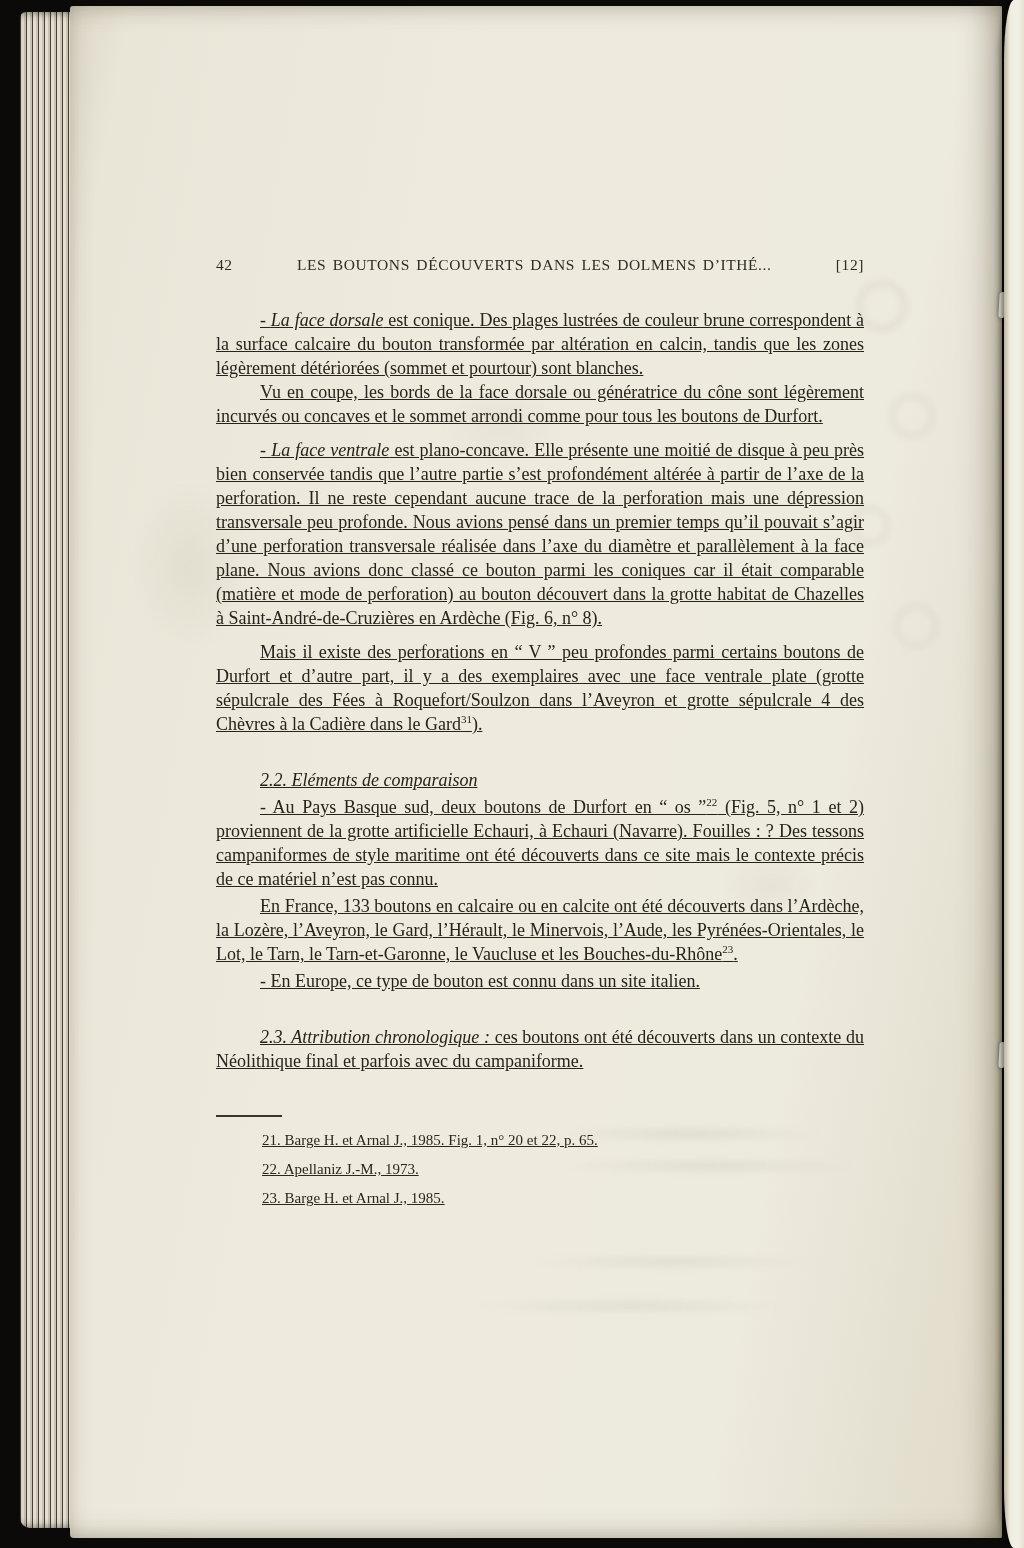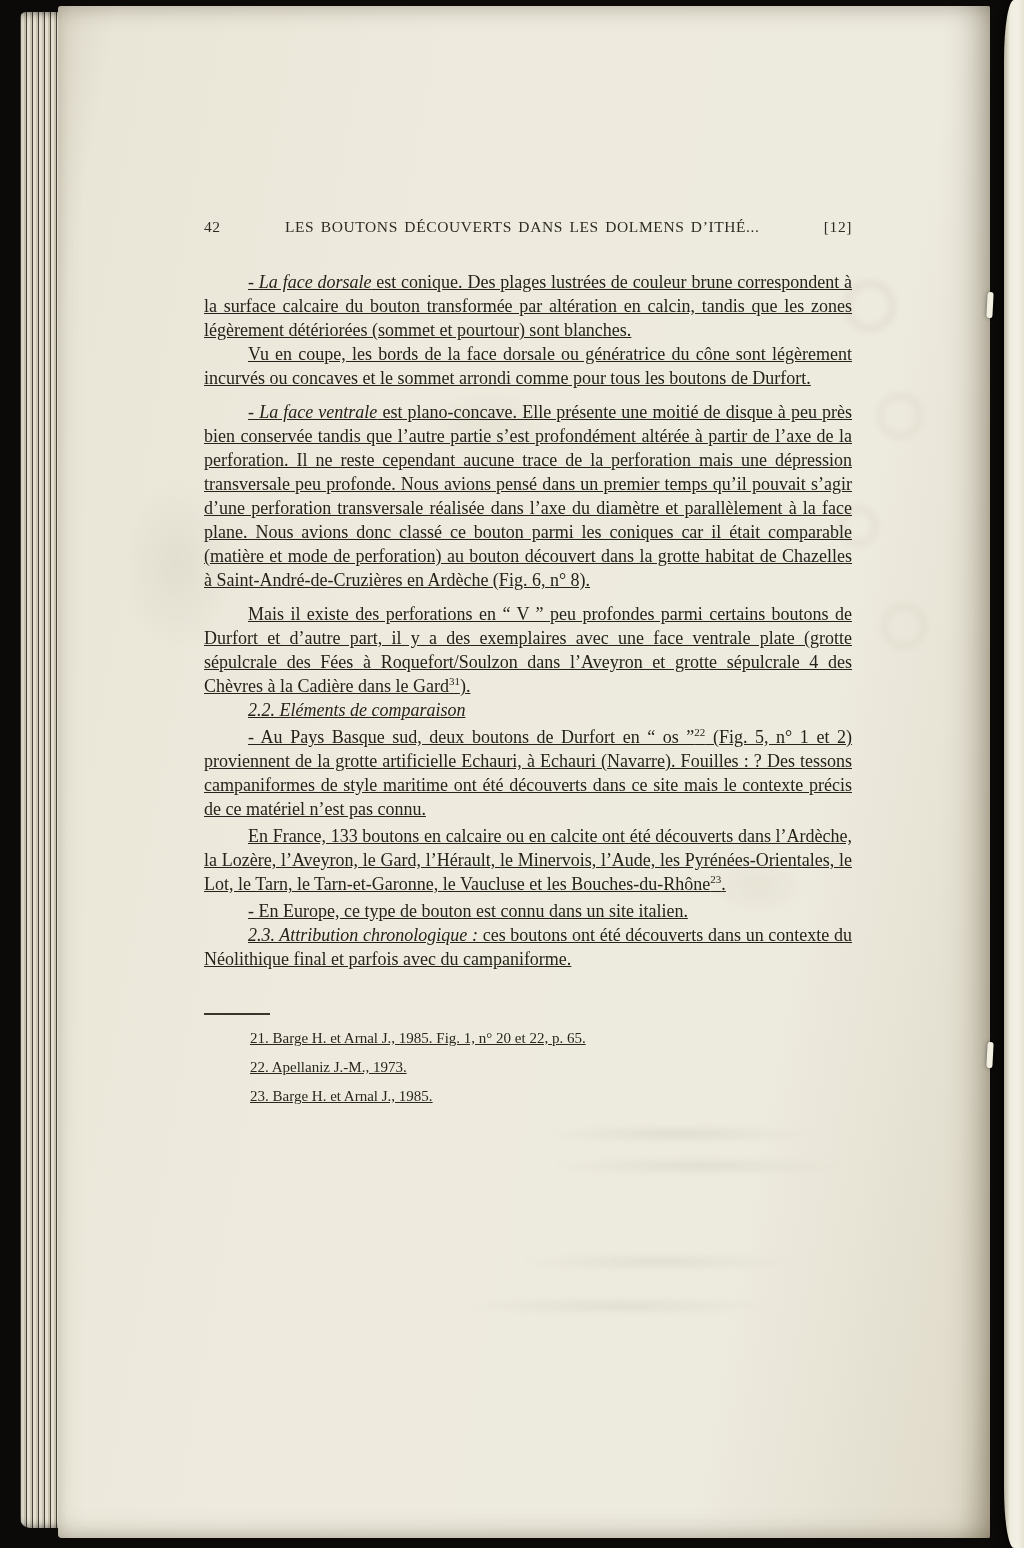--- a/index.html
+++ b/index.html
@@ -17,21 +17,21 @@
       repeating-linear-gradient(90deg,
         rgba(120,112,95,.55) 0 1px,
         rgba(228,223,208,1) 1px 4px,
         rgba(200,194,176,1) 4px 6px);
     border-radius:6px 0 0 10px;
     box-shadow:-4px 0 10px rgba(0,0,0,.6) inset;
   }
 
   
   .page{
-    position:absolute;left:58px;top:6px;width:932px;height:1532px;
+    position:absolute;left:70px;top:6px;width:932px;height:1532px;
     background:linear-gradient(100deg,
       #ddd8c8 0%, #e9e5d7 5%, #eeebde 35%, #edeade 75%, #e0dbca 97%, #d2ccb8 100%);
     box-shadow:
       inset -28px 0 34px -22px rgba(70,58,34,.5),
       inset 14px 0 26px -18px rgba(110,100,78,.35),
       inset 0 18px 26px -20px rgba(90,80,60,.35),
       inset 0 -20px 28px -22px rgba(90,80,60,.4);
     border-radius:3px 2px 2px 4px;
   }
 
@@ -72,28 +72,28 @@
 
   
   .content{
     position:absolute;left:146px;top:212px;width:648px;color:#26231c;
   }
   .running-head{
     display:flex;justify-content:space-between;align-items:baseline;
     font-size:15.5px;letter-spacing:.6px;word-spacing:2px;color:#2e2b24;
     margin-bottom:34px;
   }
-  .running-head .title{flex:1;text-align:center;padding:0 8px;}
+  .running-head .title{flex:1;text-align:center;padding:0 8px;margin-top:38px;}
   p{
     margin:0;text-align:justify;text-indent:44px;
     font-size:18px;line-height:24px;color:#26231c;text-decoration:underline;
   }
   p.gap-xs{margin-top:3px;}
   p.gap-sm{margin-top:10px;}
-  p.gap-md{margin-top:0;}
+  p.gap-md{margin-top:32px;}
   sup{font-size:11px;line-height:0;vertical-align:super;}
   i{font-style:italic;}
   b{font-weight:bold;}
 
   .footnotes{margin-top:42px;}
   .footnote-rule{width:66px;height:2px;background:#3a362d;margin:0 0 14px 0;}
   .footnote{
     margin:0 0 10px 0;padding-left:46px;text-indent:0;text-align:left;
     font-size:15px;line-height:19px;color:#2a271f;
   }

